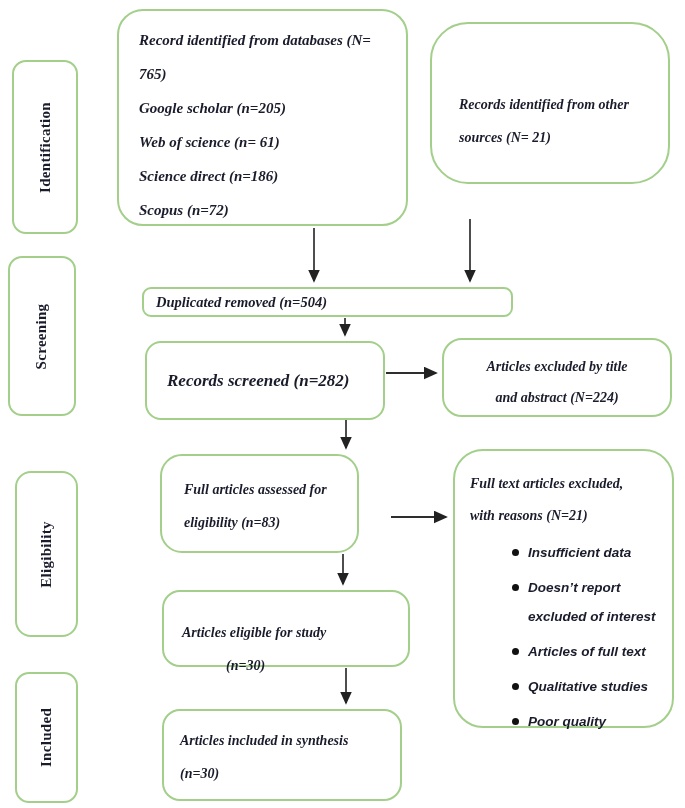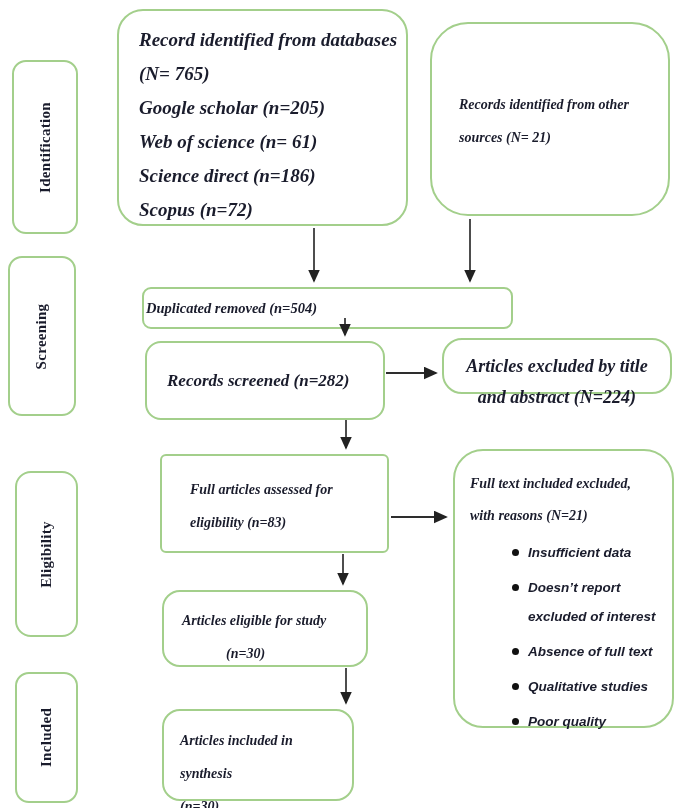--- a/index.html
+++ b/index.html
@@ -32,36 +32,36 @@
     font-weight:bold;
     letter-spacing:.3px;
   }
   .stage-identification{left:12px;top:60px;width:66px;height:174px;}
   .stage-screening{left:8px;top:256px;width:68px;height:160px;}
   .stage-eligibility{left:15px;top:471px;width:63px;height:166px;border-radius:16px;}
   .stage-included{left:15px;top:672px;width:63px;height:131px;}
 
   
   .box-databases{left:117px;top:9px;width:291px;height:217px;border-radius:26px;
-    padding:12px 8px 0 20px;font-size:19px;line-height:34px;}
-  .box-other-sources{left:430px;top:22px;width:240px;height:194px;border-radius:38px;
+    padding:12px 8px 0 20px;font-size:15px;line-height:34px;}
+  .box-other-sources{left:430px;top:22px;width:240px;height:162px;border-radius:38px;
     padding:64px 28px 0 27px;font-size:14px;line-height:33px;}
-  .box-duplicated{left:142px;top:287px;width:371px;height:42px;border-radius:9px;
-    display:flex;align-items:center;padding-left:2px;font-size:14.5px;}
+  .box-duplicated{left:142px;top:287px;width:371px;height:30px;border-radius:9px;
+    display:flex;align-items:center;padding-left:12px;font-size:14.5px;}
   .box-screened{left:145px;top:341px;width:240px;height:79px;border-radius:16px;
     display:flex;align-items:center;padding-left:20px;font-size:17px;}
-  .box-excluded-title{left:442px;top:338px;width:230px;height:56px;border-radius:20px;
-    text-align:center;padding-top:11px;font-size:18px;line-height:31px;}
-  .box-assessed{left:160px;top:454px;width:229px;height:99px;border-radius:6px;
-    padding:17px 6px 0 28px;font-size:14px;line-height:33px;}
+  .box-excluded-title{left:442px;top:338px;width:230px;height:79px;border-radius:20px;
+    text-align:center;padding-top:11px;font-size:14px;line-height:31px;}
+  .box-assessed{left:160px;top:454px;width:199px;height:99px;border-radius:22px;
+    padding:17px 6px 0 22px;font-size:14px;line-height:33px;}
   .box-excluded-full{left:453px;top:449px;width:221px;height:279px;border-radius:30px;
     padding:17px 8px 0 15px;font-size:14px;line-height:32px;}
-  .box-eligible{left:162px;top:590px;width:206px;height:77px;border-radius:18px;
-    padding:12px 0 0 18px;font-size:14px;line-height:33px;}
-  .box-included-synthesis{left:162px;top:709px;width:192px;height:92px;border-radius:18px;
+  .box-eligible{left:162px;top:590px;width:248px;height:77px;border-radius:18px;
+    padding:24px 0 0 18px;font-size:14px;line-height:33px;}
+  .box-included-synthesis{left:162px;top:709px;width:240px;height:92px;border-radius:18px;
     padding:13px 8px 0 16px;font-size:14px;line-height:33px;}
 
   .indent-n30{margin-left:44px;}
 
   
   .bullets{margin:6px 0 0 0;padding:0 0 0 42px;list-style:none;}
   .bullets li{position:relative;font-size:13.5px;line-height:29px;margin-bottom:6px;padding-left:16px;}
   .bullets li::before{
     content:"";position:absolute;left:0;top:11px;width:7px;height:7px;border-radius:50%;background:#111;
   }
@@ -112,26 +112,26 @@
     <div>Articles excluded by title</div>
     <div>and abstract (N=224)</div>
   </div>
 
   <div class="gbox box-assessed">
     <div>Full articles assessed for</div>
     <div>eligibility (n=83)</div>
   </div>
 
   <div class="gbox box-excluded-full">
-    <div>Full text included excluded,</div>
+    <div>Full text articles excluded,</div>
     <div>with reasons (N=21)</div>
     <ul class="bullets">
       <li class="b-serif">Insufficient data</li>
       <li class="b-serif">Doesn’t report excluded of interest</li>
-      <li class="b-sans">Absence of full text</li>
+      <li class="b-sans">Articles of full text</li>
       <li class="b-sans">Qualitative studies</li>
       <li class="b-sans">Poor quality</li>
     </ul>
   </div>
 
   <div class="gbox box-eligible">
     <div>Articles eligible for study</div>
     <div class="indent-n30">(n=30)</div>
   </div>
 

